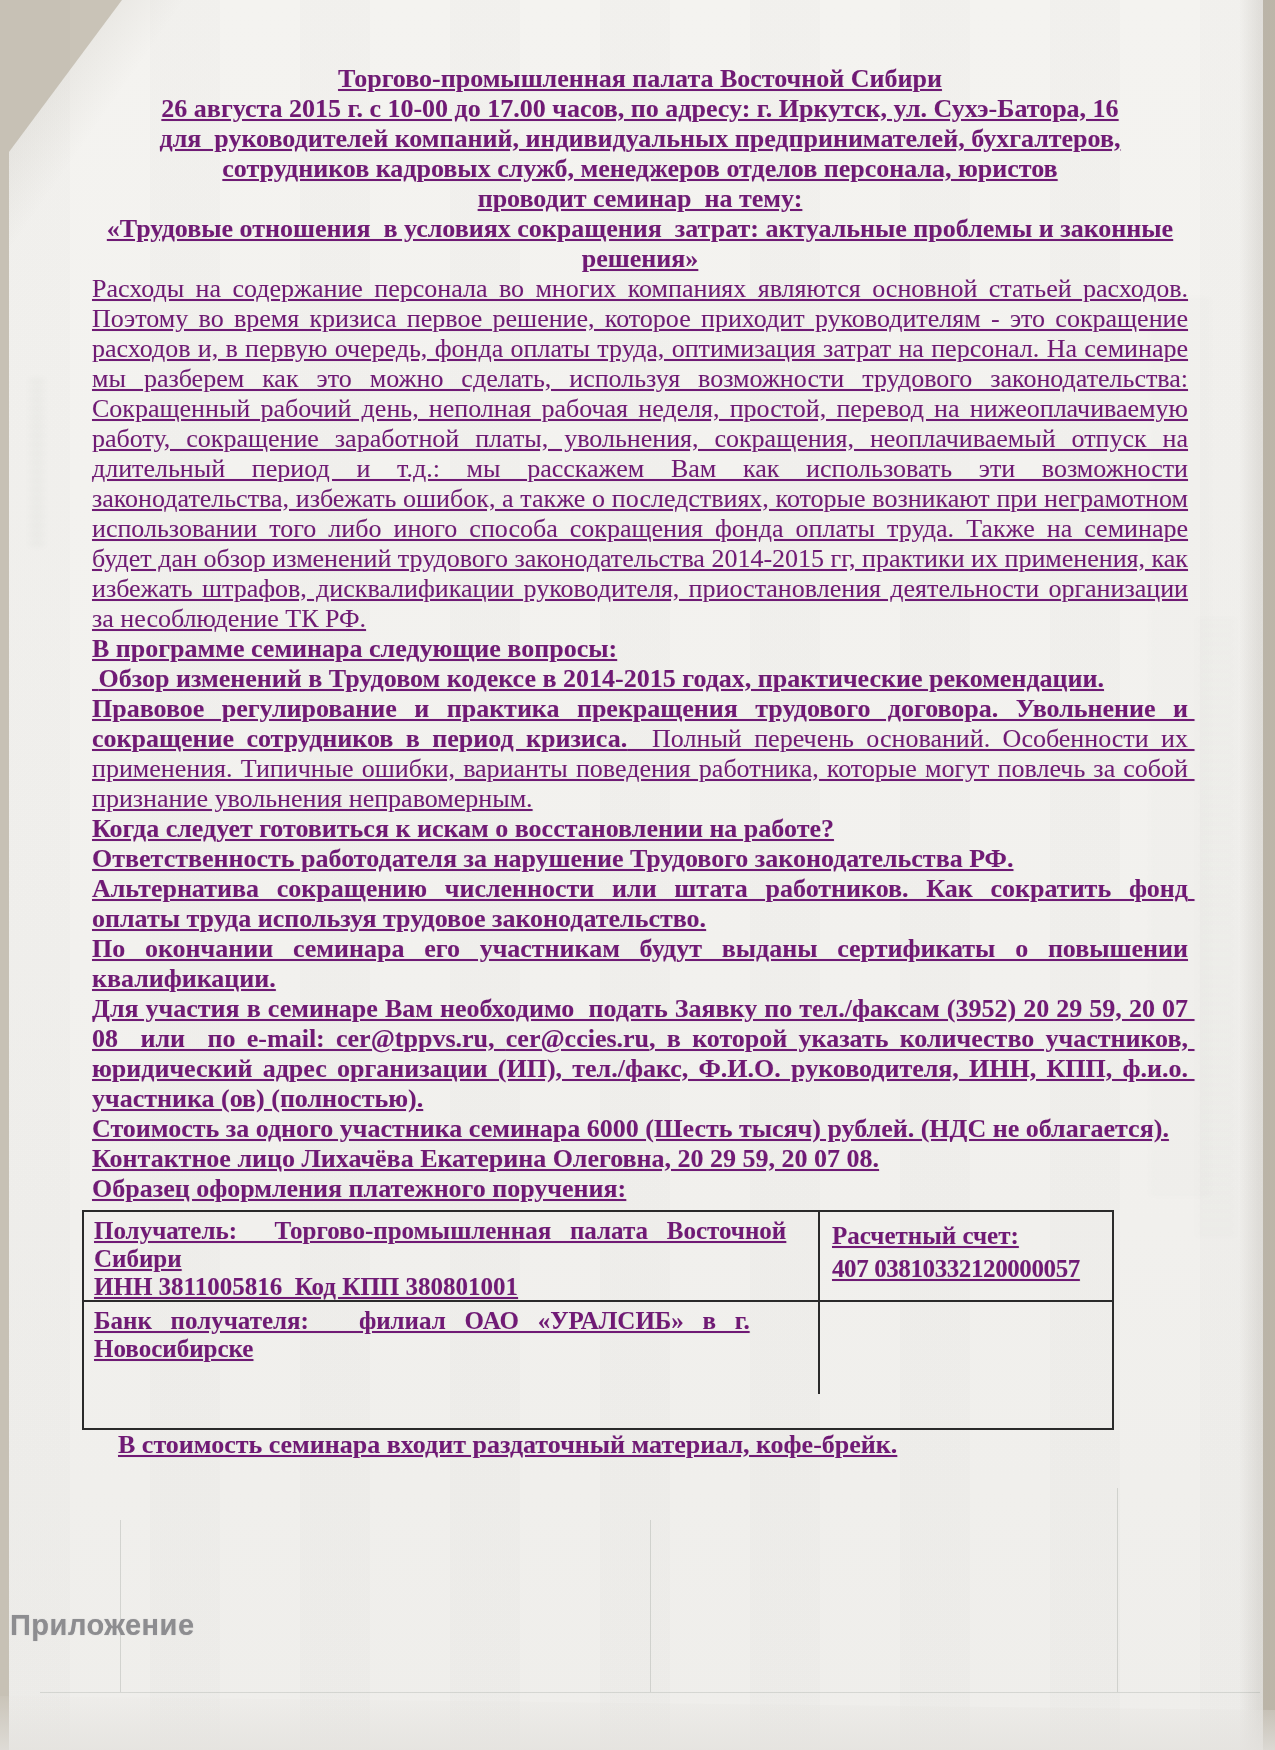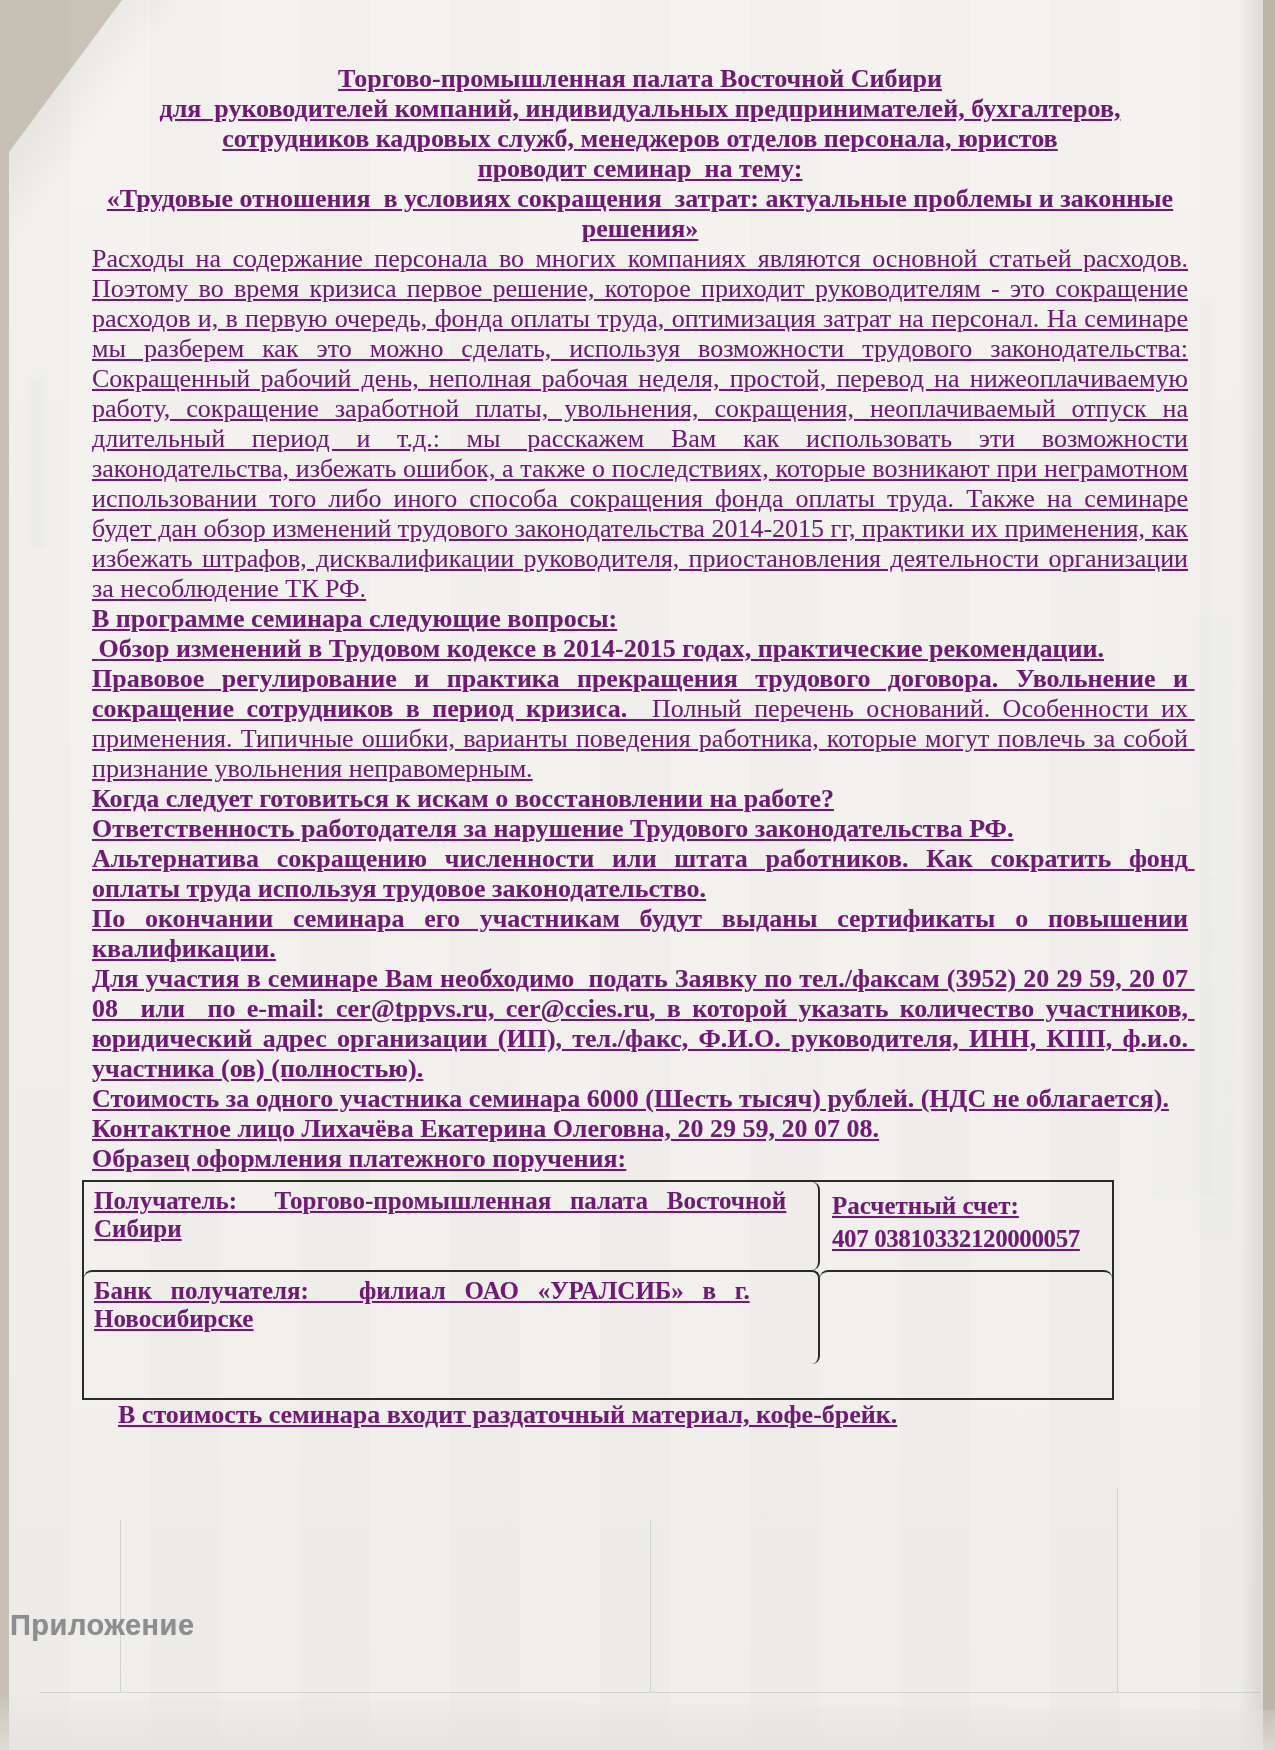--- a/index.html
+++ b/index.html
@@ -48,21 +48,21 @@
   .mt-gap3 { margin-top:26px; }
   
   .pay-table {
     margin-left:-10px; margin-top:6px; width:1028px;
     border:2px solid #2a2a2a; display:grid;
     grid-template-columns:736px 292px;
     grid-template-rows:88px 94px 34px;
     font-weight:bold; font-size:25px; line-height:28px;
     background:transparent;
   }
-  .pt-cell { overflow:visible;border-radius:8px; }
+  .pt-cell { overflow:visible; }
   .pt-left { border-right:2px solid #2a2a2a; }
   .pt-r2, .pt-r3 { border-top:2px solid #2a2a2a; }
   .pt-pad { padding:5px 10px 0 10px; }
   .pt-acct { padding:10px 8px 0 12px; }
   .pt-acct .acct-num { margin-top:5px; white-space:nowrap; letter-spacing:-0.4px; }
   .pt-bik-cell { position:relative; }
   .bik-box {
     position:absolute; top:1px; left:8px; right:-8px; bottom:5px;
     border:2px solid #2a2a2a;
   }
@@ -100,20 +100,21 @@
 <div class="right-edge-shade"></div>
 
 <div class="smudge sm1"></div>
 <div class="smudge sm2"></div>
 <div class="smudge sm3"></div>
 
 <div class="content">
 
   <div class="hdr">
     <div>Торгово-промышленная палата Восточной Сибири</div>
+    <div>26 августа 2015 г. с 10-00 до 17.00 часов, по адресу: г. Иркутск, ул. Сухэ-Батора, 16</div>
     <div>для  руководителей компаний, индивидуальных предпринимателей, бухгалтеров,</div>
     <div>сотрудников кадровых служб, менеджеров отделов персонала, юристов</div>
     <div>проводит семинар  на тему:</div>
     <div>«Трудовые отношения  в условиях сокращения  затрат: актуальные проблемы и законные</div>
     <div>решения»</div>
   </div>
 
   <p class="just">Расходы на содержание персонала во многих компаниях являются основной статьей расходов. Поэтому во время кризиса первое решение, которое приходит руководителям - это сокращение расходов и, в первую очередь, фонда оплаты труда, оптимизация затрат на персонал. На семинаре мы разберем  как это можно сделать, используя возможности трудового законодательства: Сокращенный рабочий день, неполная рабочая неделя, простой, перевод на нижеоплачиваемую работу, сокращение заработной платы, увольнения, сокращения, неоплачиваемый отпуск на длительный период и т.д.: мы расскажем Вам как  использовать эти возможности законодательства, избежать ошибок, а также о последствиях, которые возникают при неграмотном использовании того либо иного способа сокращения фонда оплаты труда. Также на семинаре будет дан обзор изменений трудового законодательства 2014-2015 гг, практики их применения, как избежать штрафов, дисквалификации руководителя, приостановления деятельности организации за несоблюдение ТК РФ.</p>
 
   <p class="b">В программе семинара следующие вопросы:</p>
@@ -130,20 +131,21 @@
 
   <p class="b just">Стоимость за одного участника семинара 6000 (Шесть тысяч) рублей. (НДС не облагается).</p>
   <p class="b">Контактное лицо Лихачёва Екатерина Олеговна, 20 29 59, 20 07 08.</p>
 
   <p class="b mt-gap3">Образец оформления платежного поручения:</p>
 
   <div class="pay-table">
     <div class="pt-cell pt-left pt-pad">
       <div class="prewrap just">Получатель:      Торгово-промышленная   палата   Восточной</div>
       <div class="prewrap">Сибири</div>
+      <div class="prewrap">ИНН 3811005816  Код КПП 380801001</div>
     </div>
     <div class="pt-cell pt-acct">
       <div>Расчетный счет:</div>
       <div class="acct-num">407 03810332120000057</div>
     </div>
 
     <div class="pt-cell pt-left pt-r2 pt-pad">
       <div class="prewrap just">Банк   получателя:        филиал   ОАО   «УРАЛСИБ»   в   г.</div>
       <div class="prewrap">Новосибирске</div>
     </div>

